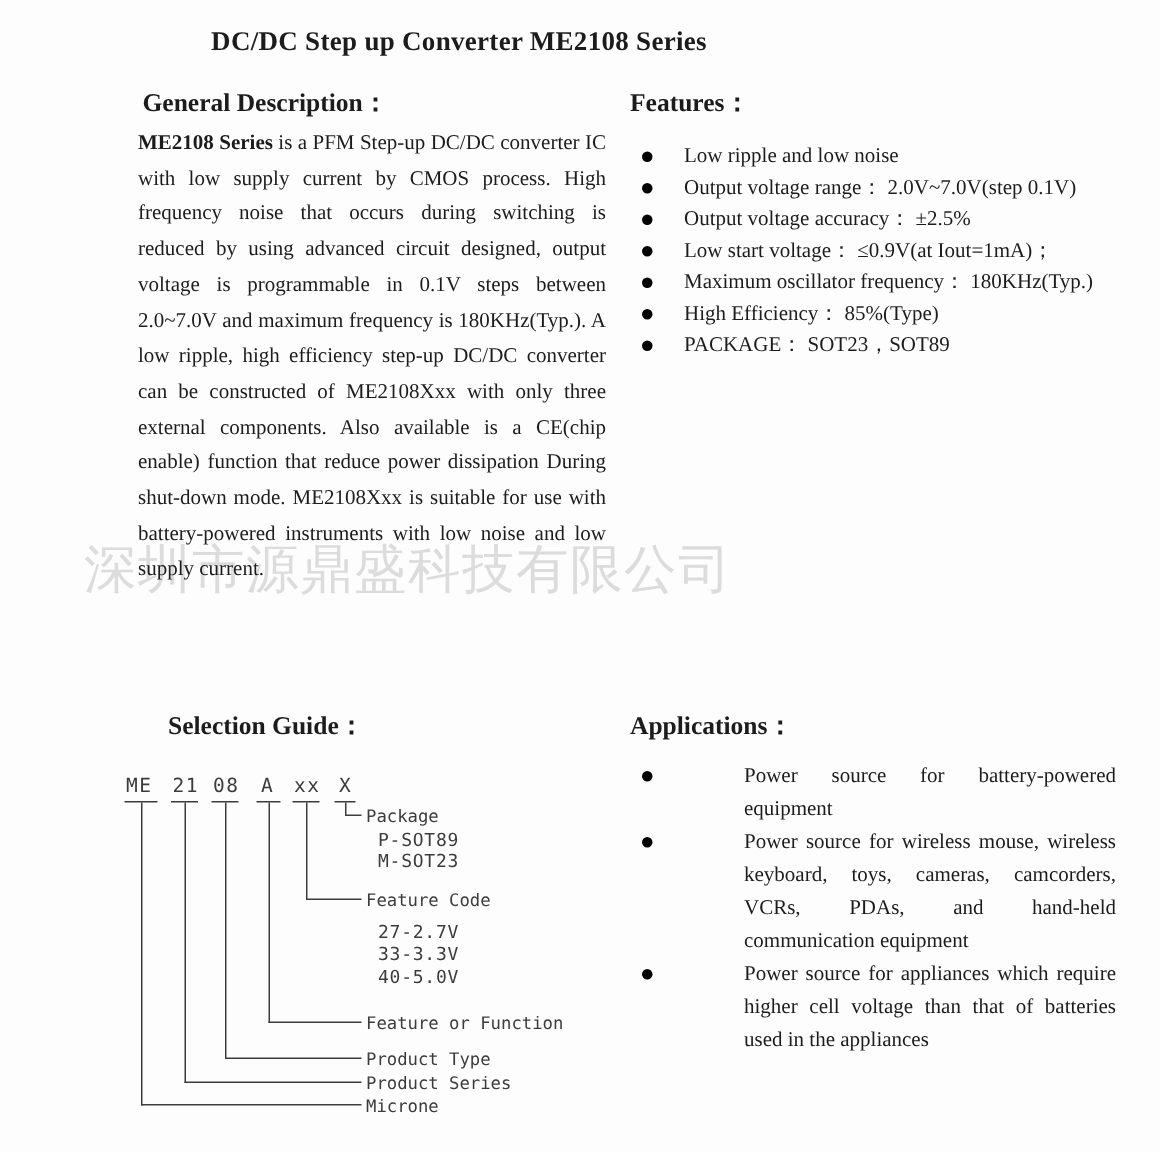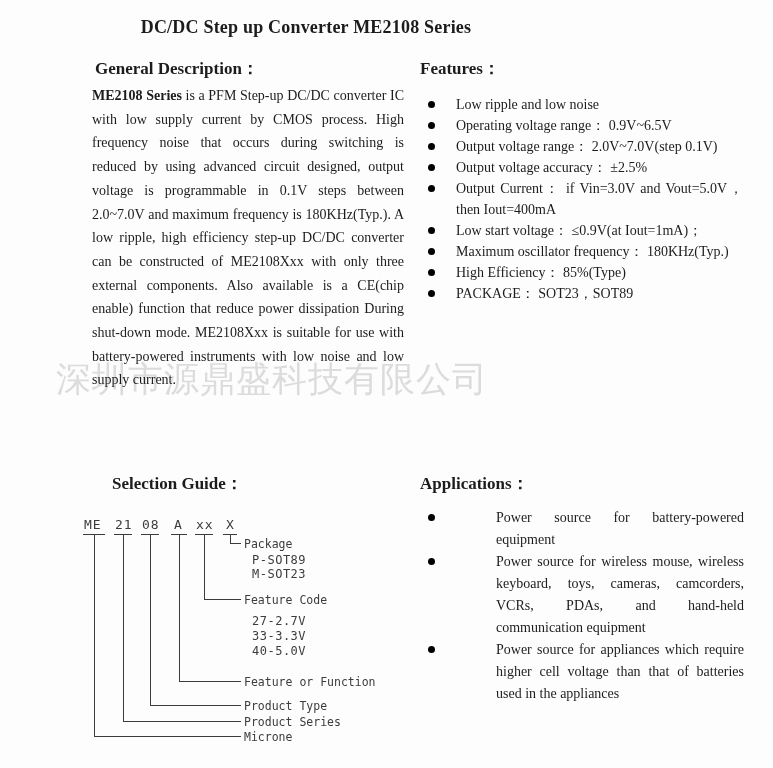--- a/index.html
+++ b/index.html
@@ -72,39 +72,31 @@
   <div class="gd-body"><b>ME2108 Series</b><span> is a PFM Step-up DC/DC converter IC with low supply current by CMOS process. High frequency noise that occurs during switching is reduced by using advanced circuit designed, output voltage is programmable in 0.1V steps between 2.0~7.0V and maximum frequency is 180KHz(Typ.). A low ripple, high efficiency step-up DC/DC converter can be constructed of ME2108Xxx with only three external components. Also available is a CE(chip enable) function that reduce power dissipation During shut-down mode. ME2108Xxx is suitable for use with battery-powered instruments with low noise and low supply current.</span></div>
 
   <div class="sec-heading feat-heading">Features：</div>
   <div class="blist feat-list">
 
       <div class="bitem">
         <span class="bullet"></span>
         <span class="btext">Low ripple and low noise</span>
       </div>
 
-      <div class="bitem">
-        <span class="bullet"></span>
-        <span class="btext">Operating voltage range： 0.9V~6.5V</span>
-      </div>
 
       <div class="bitem">
         <span class="bullet"></span>
         <span class="btext">Output voltage range： 2.0V~7.0V(step 0.1V)</span>
       </div>
 
       <div class="bitem">
         <span class="bullet"></span>
         <span class="btext">Output voltage accuracy： ±2.5%</span>
       </div>
 
-      <div class="bitem">
-        <span class="bullet"></span>
-        <span class="btext">Output Current： if Vin=3.0V and Vout=5.0V，then Iout=400mA</span>
-      </div>
 
       <div class="bitem">
         <span class="bullet"></span>
         <span class="btext">Low start voltage： ≤0.9V(at Iout=1mA)；</span>
       </div>
 
       <div class="bitem">
         <span class="bullet"></span>
         <span class="btext">Maximum oscillator frequency： 180KHz(Typ.)</span>
       </div>

